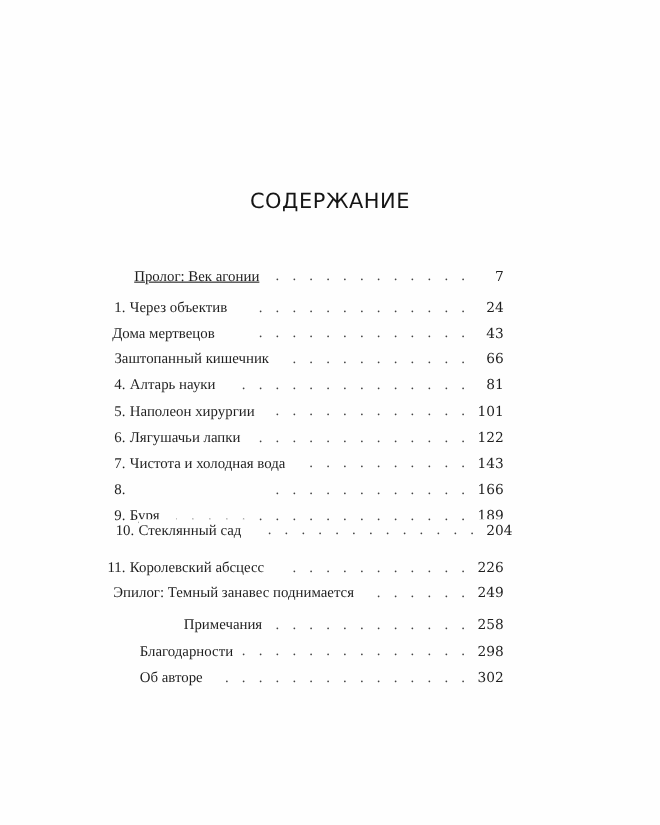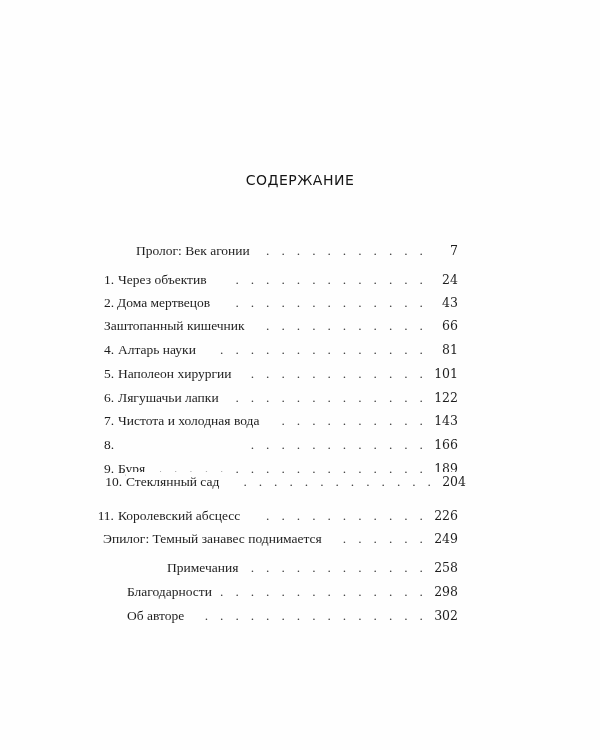--- a/index.html
+++ b/index.html
@@ -21,21 +21,21 @@
       width: 600px; height: 750px;
       background: #fefefe;
     }
     .title {
       position: absolute;
       left: 0;
       width: 600px;
       top: 172px;
       text-align: center;
       font-family: "DejaVu Sans", "Liberation Sans", sans-serif;
-      font-size: 14px;
+      font-size: 19px;
       letter-spacing: 0.5px;
       color: #151515;
       font-weight: normal;
     }
     .toc {
       position: absolute;
       left: 0;
       top: 0;
       width: 600px;
     }
@@ -85,35 +85,35 @@
   </style>
 </head>
 <body>
 
 <div class="page">
   <div class="title">СОДЕРЖАНИЕ</div>
 
   <div class="toc">
 
     <div class="entry" style="top:241px;">
-      <span class="label" style="left:136px;">Пролог: Век агонии</span>
+      <span class="label" style="left:122px;text-decoration:underline;">Пролог: Век агонии</span>
       <span class="leader" style="left:250px;">. . . . . . . . . . . . . . . . . . . . . . . . . . . . . . . . . . . . . . . . . . . . . . . . . . .</span>
       <span class="page-no">7</span>
     </div>
 
     <div class="entry" style="top:270px;">
       <span class="num" style="left:84px;">1.</span>
       <span class="label" style="left:118px;">Через объектив</span>
       <span class="leader" style="left:230px;">. . . . . . . . . . . . . . . . . . . . . . . . . . . . . . . . . . . . . . . . . . . . . . . . . . .</span>
       <span class="page-no">24</span>
     </div>
 
     <div class="entry" style="top:293px;">
       <span class="num" style="left:84px;">2.</span>
-      <span class="label" style="left:117px;">Дома мертвецов</span>
+      <span class="label" style="left:102px;">Дома мертвецов</span>
       <span class="leader" style="left:230px;">. . . . . . . . . . . . . . . . . . . . . . . . . . . . . . . . . . . . . . . . . . . . . . . . . . .</span>
       <span class="page-no">43</span>
     </div>
 
     <div class="entry" style="top:316px;">
       <span class="num" style="left:84px;">3.</span>
       <span class="label" style="left:104px;">Заштопанный кишечник</span>
       <span class="leader" style="left:260px;">. . . . . . . . . . . . . . . . . . . . . . . . . . . . . . . . . . . . . . . . . . . . . . . . . . .</span>
       <span class="page-no">66</span>
     </div>

